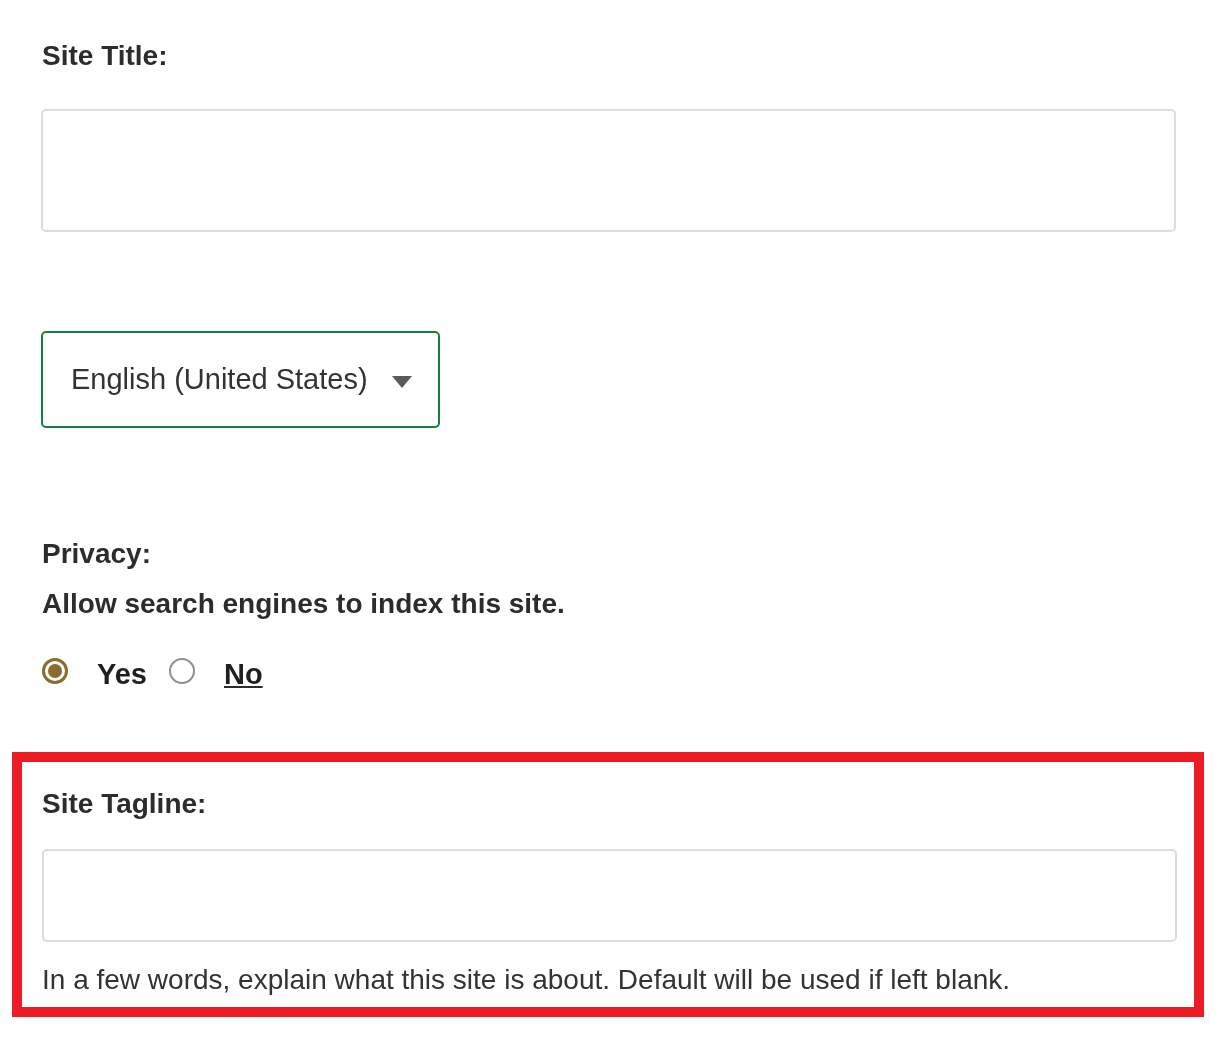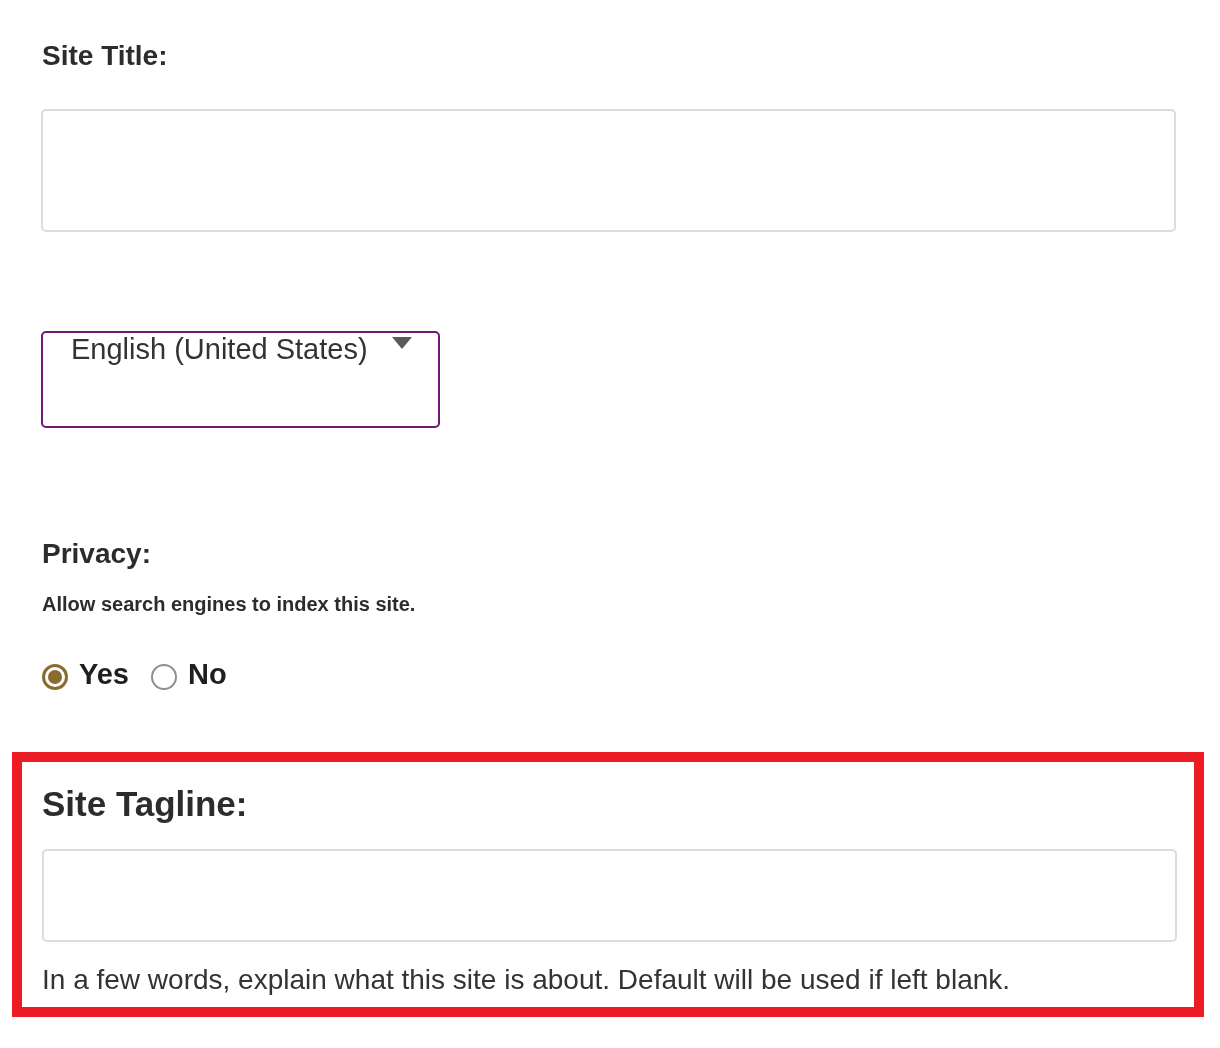--- a/index.html
+++ b/index.html
@@ -45,24 +45,24 @@
   #site-title-input    { top: 109px; height: 123px; }
   #site-language-label { top: 272px; }
 
   .select-box {
     position: absolute;
     left: 41px;
     top: 331px;
     width: 399px;
     height: 97px;
     background: #ffffff;
-    border: 2px solid #701a75;
+    border: 2px solid #15803d;
     border-radius: 5px;
     display: flex;
-    align-items: flex-start;
+    align-items: center;
     padding-left: 28px;
     cursor: default;
   }
   .select-value {
     font-size: 29px;
     color: #333333;
     white-space: nowrap;
   }
   .select-arrow {
     width: 0;
@@ -72,40 +72,41 @@
     border-left: 10px solid transparent;
     border-right: 10px solid transparent;
     border-top: 12px solid #5a5a5a;
   }
 
   #privacy-label { top: 519px; margin-top: 19px; }
   .privacy-desc {
     position: absolute;
     left: 42px;
     top: 588px;
-    font-size: 20px;
+    font-size: 28px;
     font-weight: bold;
     line-height: 32px;
     color: #2c2c2c;
     white-space: nowrap;
   }
   .radio-row {
     position: absolute;
     left: 42px;
     top: 658px;
     display: flex;
     align-items: center;
     height: 32px;
   }
   .radio-option {
     display: flex;
-    align-items: flex-end;
+    align-items: flex-start;
     cursor: default;
-  }
-  .radio-option + .radio-option { margin-left: 22px; }
+    gap: 18px;
+  }
+  .radio-option + .radio-option { margin-left: 22px; text-decoration: underline; }
   .radio-circle {
     width: 26px;
     height: 26px;
     border-radius: 50%;
     background: #ffffff;
     position: relative;
     flex: 0 0 auto;
   }
   .radio-circle.checked { border: 3px solid #8a6c2e; }
   .radio-circle.checked::after {
@@ -132,21 +133,21 @@
     position: absolute;
     left: 12px;
     top: 752px;
     width: 1192px;
     height: 265px;
     border: 10px solid #ec1c24;
     background: #ffffff;
     padding: 26px 18px 0 20px;
   }
   .highlight-box .inner-label {
-    font-size: 35px;
+    font-size: 28px;
     font-weight: bold;
     line-height: 32px;
     color: #2c2c2c;
     white-space: nowrap;
     display: block;
   }
   .tagline-input {
     margin-top: 29px;
     width: 1135px;
     height: 93px;

